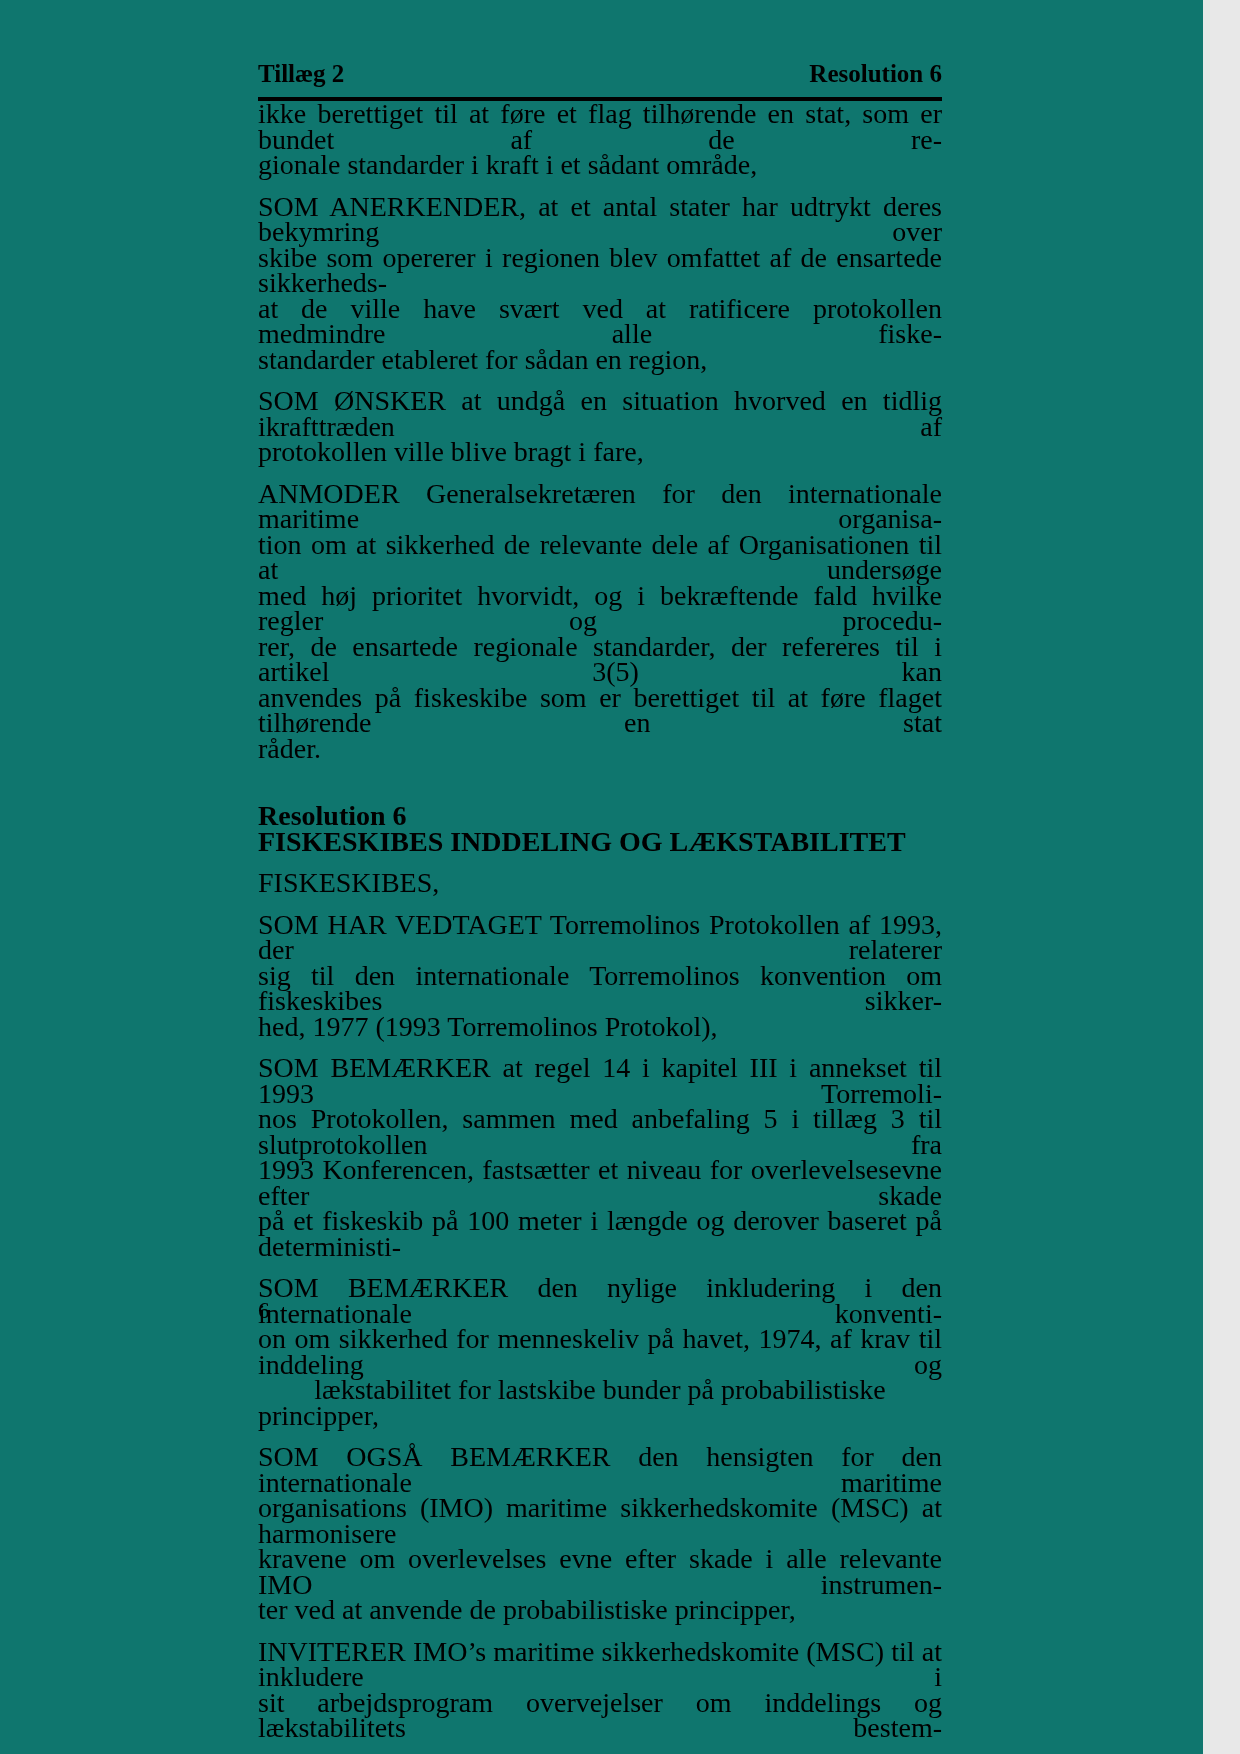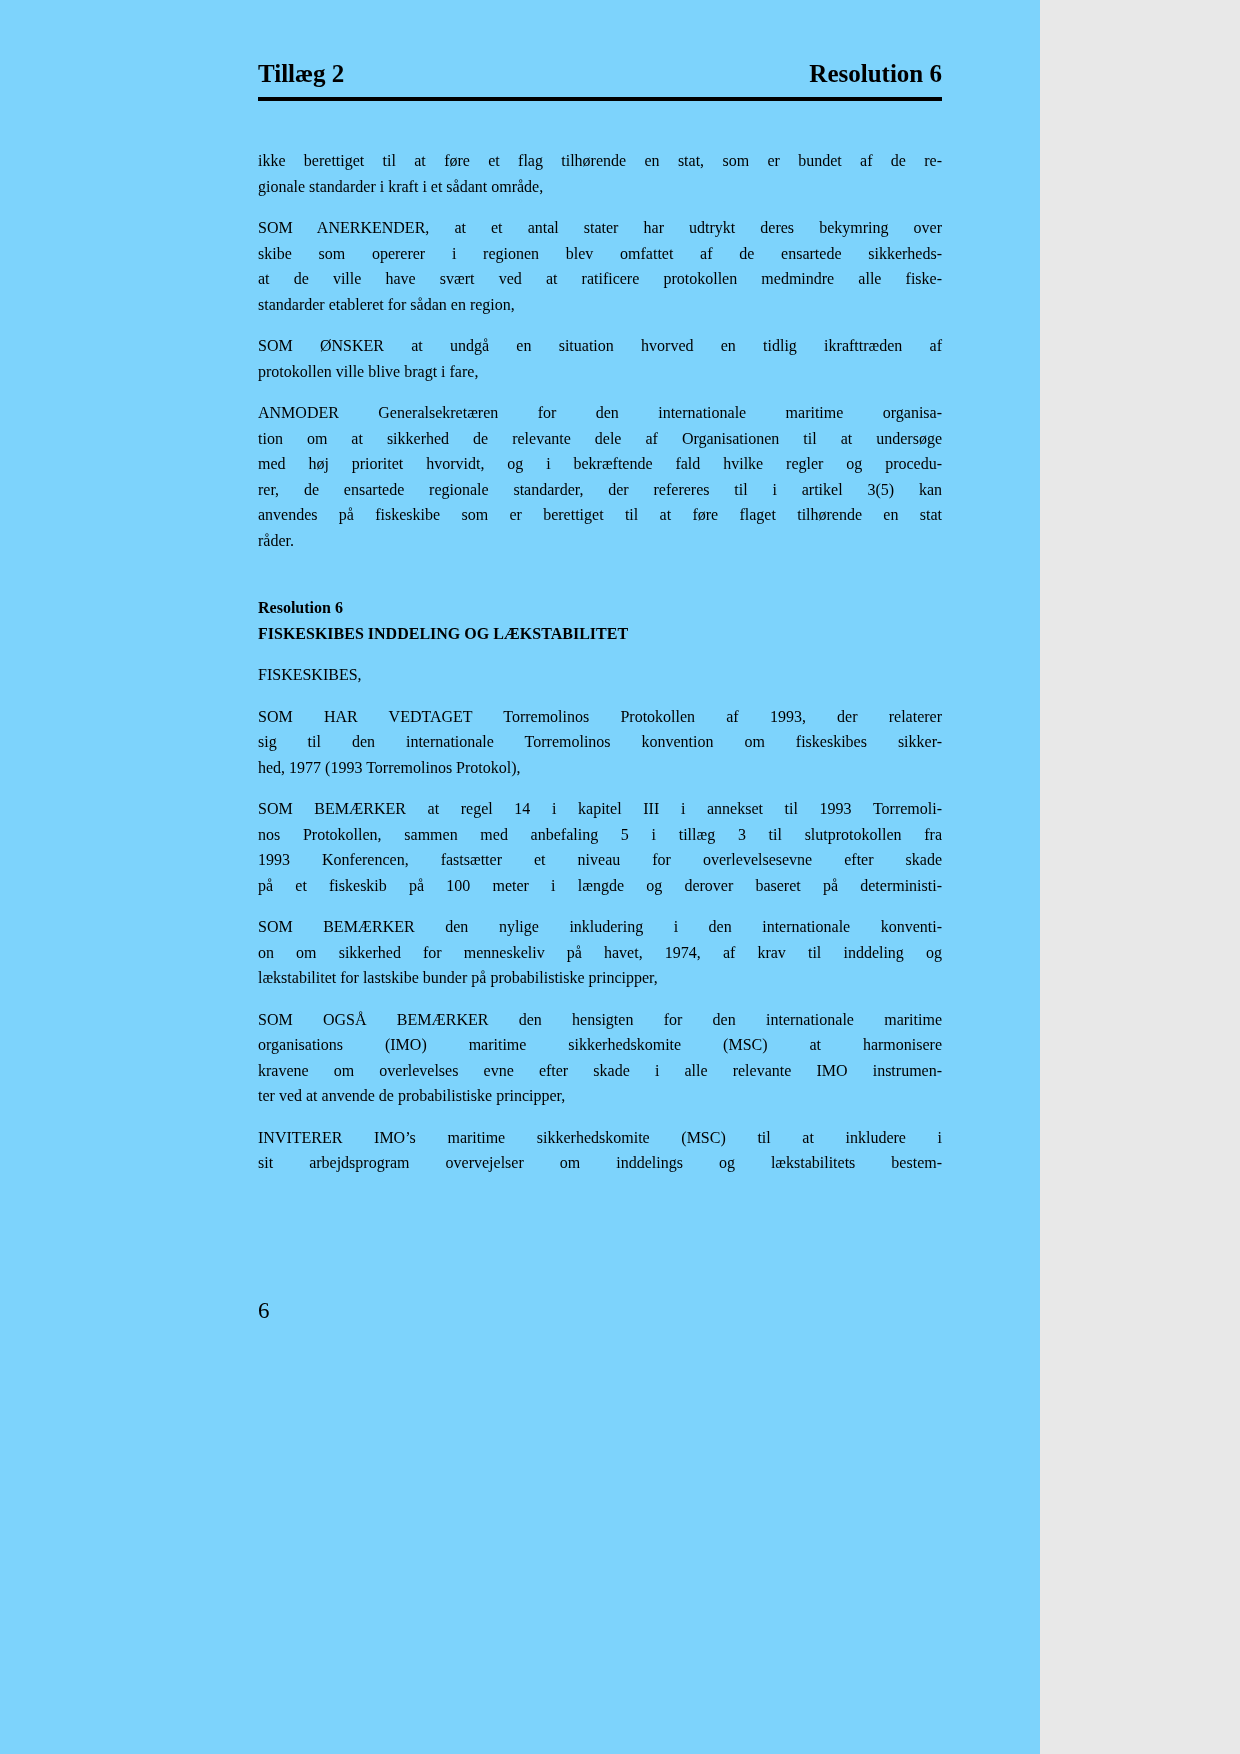--- a/index.html
+++ b/index.html
@@ -2,60 +2,59 @@
 <html><head>
 <meta charset="utf-8">
 <style>
   html, body {
     margin: 0;
     padding: 0;
     background: #e8e8e8;
   }
   .page {
     position: relative;
-    width: 1040px;
+    width: 1203px;
     height: 1754px;
-    background: #7dd3fc;
+    background: #0f766e;
     font-family: "Liberation Serif", serif;
     color: #000000;
     overflow: hidden;
   }
   .content {
     position: absolute;
     left: 258px;
     top: 60px;
     width: 684px;
   }
   .running-header {
     display: flex;
     justify-content: space-between;
     align-items: baseline;
     font-size: 25px;
     font-weight: 700;
     padding-bottom: 9px;
     border-bottom: 4px solid #000000;
   }
   .doc-body {
-    margin-top: 47px;
-    font-size: 16px;
+    font-size: 28px;
   }
   .block {
     margin: 0 0 16px 0;
   }
   .block.heading {
     margin-top: 42px;
     font-weight: 700;
   }
   .line {
     line-height: 25.5px;
     text-align: justify;
     text-align-last: justify;
   }
   .line.last {
-    text-align: right;
+    text-align: center;
     text-align-last: left;
   }
   .hline {
     line-height: 25.5px;
     text-align: left;
   }
   .page-number {
     position: absolute;
     left: 258px;
     top: 1298px;

